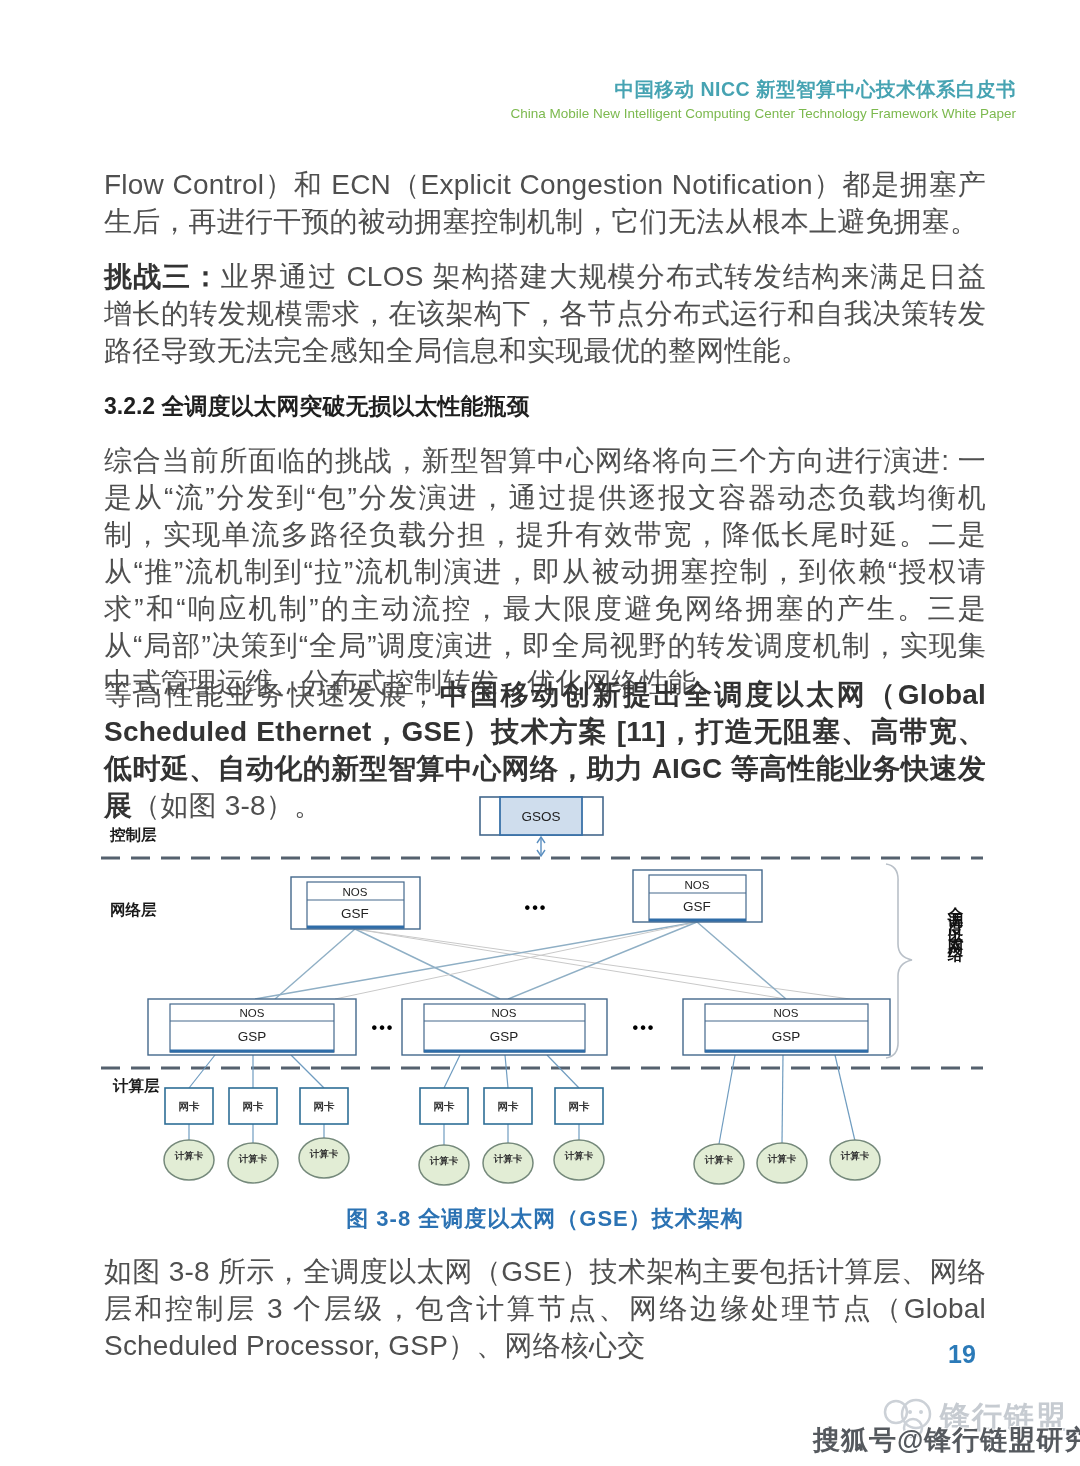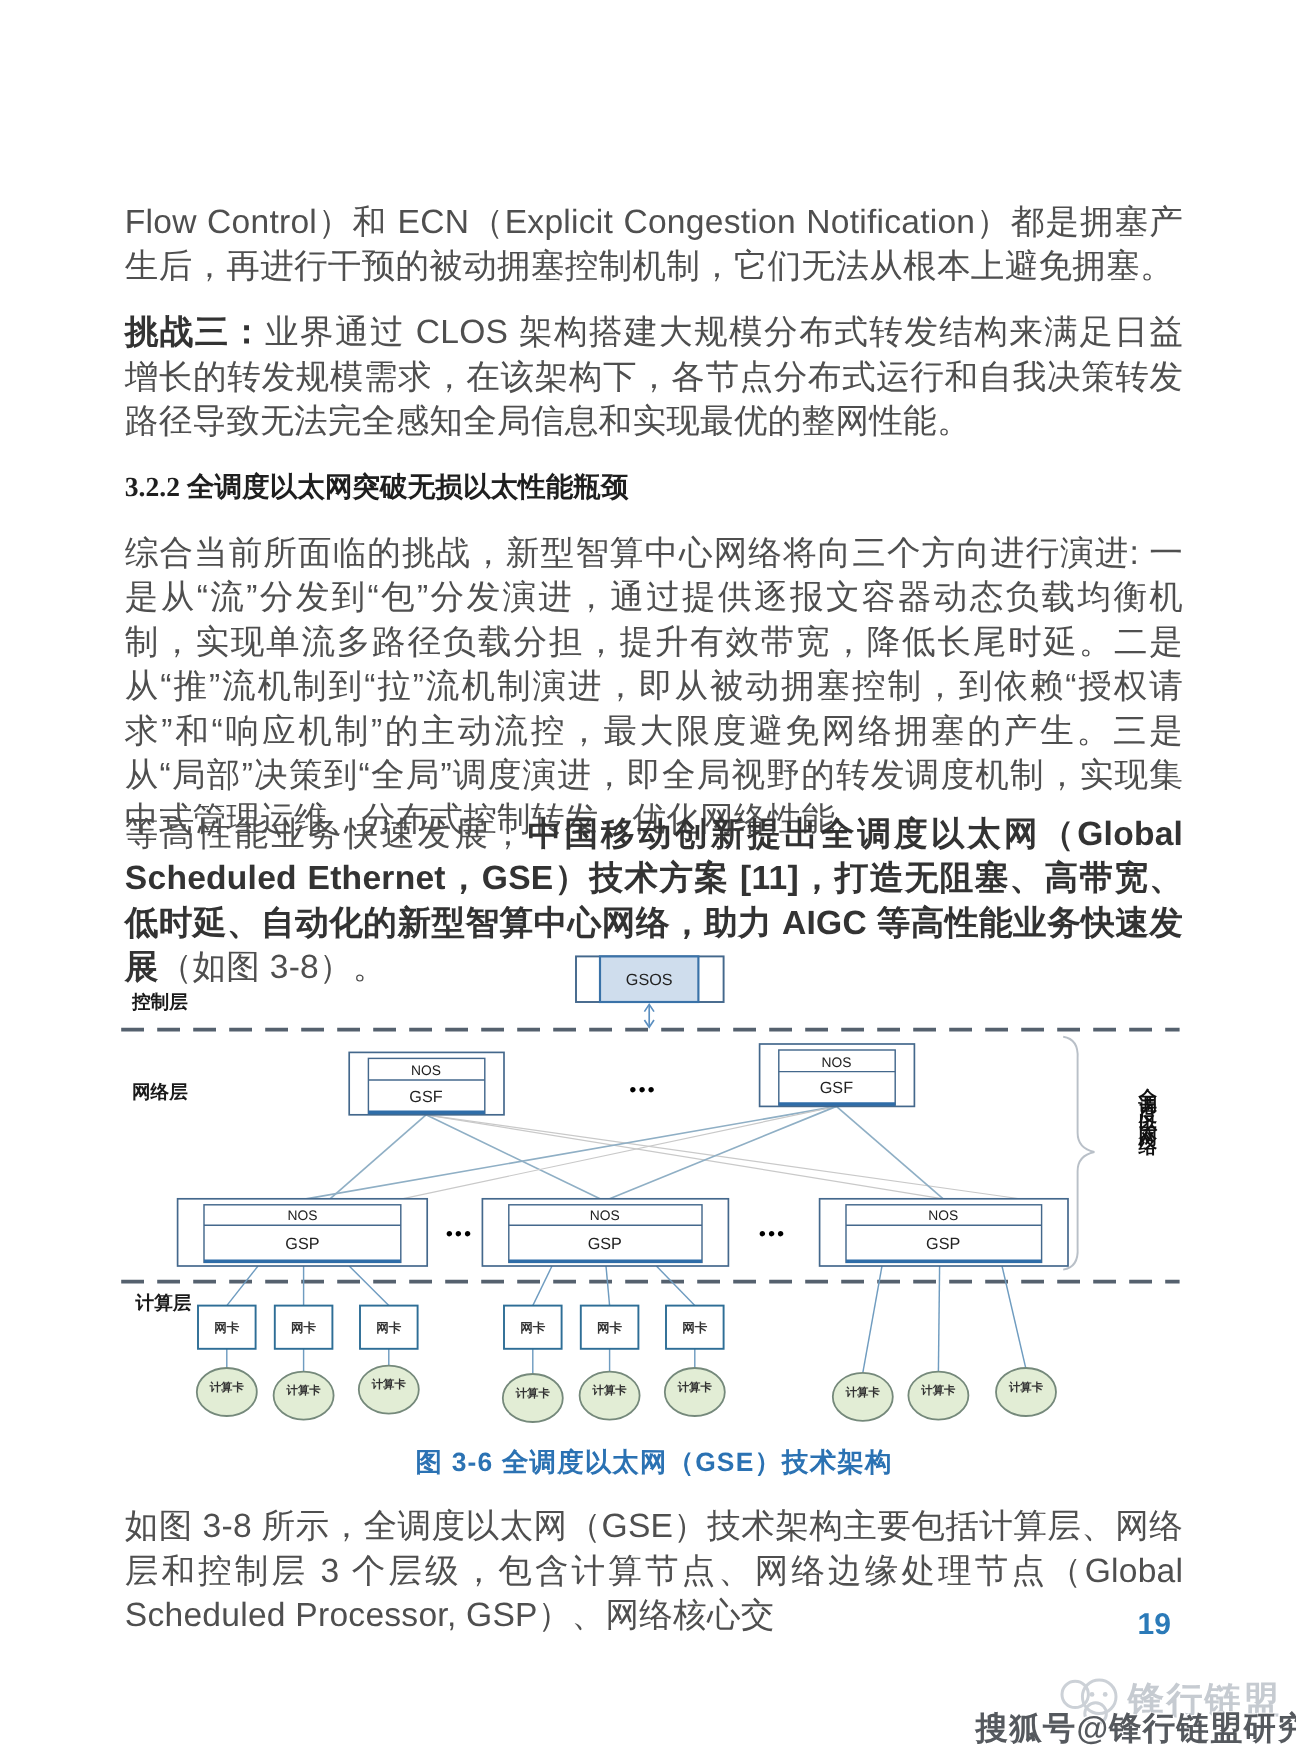--- a/index.html
+++ b/index.html
@@ -48,26 +48,30 @@
   .sohu-mark{
     position:absolute;left:813px;top:1422px;font-size:27px;font-weight:700;color:#55595e;letter-spacing:1px;
     text-shadow:1px 1px 0 #ffffff,-1px -1px 0 #ffffff;white-space:nowrap;
   }
 </style>
 </head>
 <body>
 
 <div id="page">
 
+  <div class="hdr">
+    <div class="hdr-cn">中国移动 NICC 新型智算中心技术体系白皮书</div>
+    <div class="hdr-en">China Mobile New Intelligent Computing Center Technology Framework White Paper</div>
+  </div>
 
   <p class="body-p" style="top:166px;">Flow Control）和 ECN（Explicit Congestion Notification）都是拥塞产生后，再进行干预的被动拥塞控制机制，它们无法从根本上避免拥塞。</p>
 
   <p class="body-p" style="top:258px;"><b>挑战三：</b><span>业界通过 CLOS 架构搭建大规模分布式转发结构来满足日益增长的转发规模需求，在该架构下，各节点分布式运行和自我决策转发路径导致无法完全感知全局信息和实现最优的整网性能。</span></p>
 
-  <h3 class="sec-heading" style="top:390px;font-family:Liberation Serif, serif;">3.2.2 全调度以太网突破无损以太性能瓶颈</h3>
+  <h3 class="sec-heading" style="top:390px;">3.2.2 全调度以太网突破无损以太性能瓶颈</h3>
 
   <p class="body-p" style="top:442px;">综合当前所面临的挑战，新型智算中心网络将向三个方向进行演进: 一是从“流”分发到“包”分发演进，通过提供逐报文容器动态负载均衡机制，实现单流多路径负载分担，提升有效带宽，降低长尾时延。二是从“推”流机制到“拉”流机制演进，即从被动拥塞控制，到依赖“授权请求”和“响应机制”的主动流控，最大限度避免网络拥塞的产生。三是从“局部”决策到“全局”调度演进，即全局视野的转发调度机制，实现集中式管理运维、分布式控制转发，优化网络性能。</p>
 
   <p class="body-p" style="top:676px;"><span>等高性能业务快速发展，</span><b>中国移动创新提出全调度以太网（Global Scheduled Ethernet，GSE）技术方案 [11]，打造无阻塞、高带宽、低时延、自动化的新型智算中心网络，助力 AIGC 等高性能业务快速发展</b><span>（如图 3-8）。</span></p>
 
   <div id="fig-wrap">
     <svg width="900" height="415" viewBox="0 0 900 415">
 
       <text class="t-layer" x="15" y="52">控制层</text>
       <text class="t-layer" x="15" y="127">网络层</text>
@@ -230,21 +234,21 @@
         <g>
           <ellipse cx="760" cy="372" rx="25" ry="20" fill="#e2edd5" stroke="#75897b" stroke-width="1.5"></ellipse>
           <text class="t-tiny" x="760" y="371" text-anchor="middle">计算卡</text>
         </g>
       </g>
     </svg>
   </div>
 
   <div class="brace-label">全调度以太网络</div>
 
-  <p class="fig-caption">图 3-6 全调度以太网（GSE）技术架构</p>
+  <p class="fig-caption">图 3-8 全调度以太网（GSE）技术架构</p>
 
   <p class="body-p" style="top:1253px;">如图 3-8 所示，全调度以太网（GSE）技术架构主要包括计算层、网络层和控制层 3 个层级，包含计算节点、网络边缘处理节点（Global Scheduled Processor, GSP）、网络核心交</p>
 
   <div class="page-num">19</div>
 
   <div class="brand-logo">
     <svg width="62" height="46" viewBox="0 0 62 46">
       <circle cx="16" cy="18" r="11" fill="none" stroke="#ccd1d7" stroke-width="2.5"></circle>
       <circle cx="36" cy="20" r="14" fill="none" stroke="#ccd1d7" stroke-width="2.5"></circle>
       <circle cx="33" cy="34" r="9" fill="none" stroke="#ccd1d7" stroke-width="2.5"></circle>

